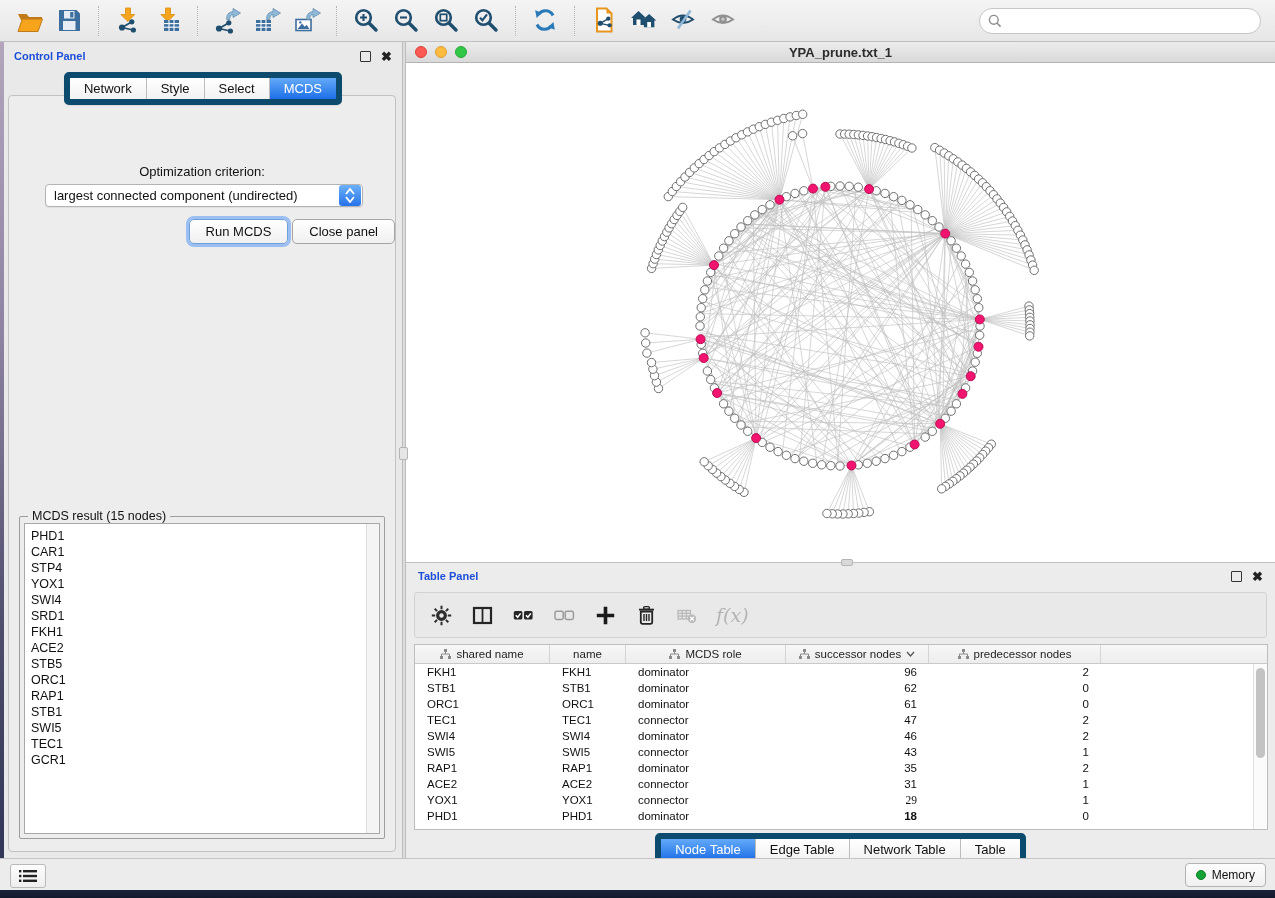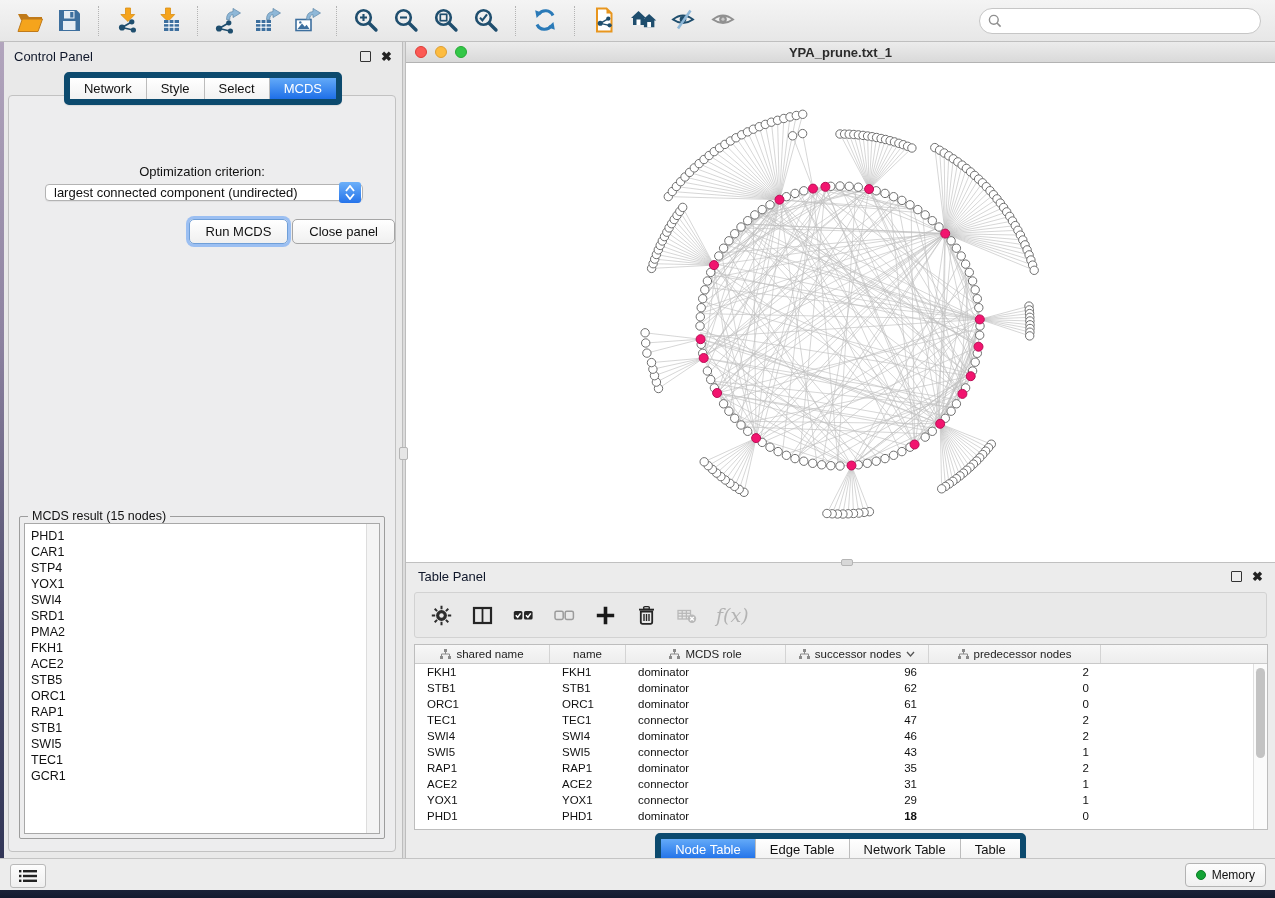--- a/index.html
+++ b/index.html
@@ -17,32 +17,32 @@
   .search-field { width:100%; height:100%; border:1px solid #c6c6c6; border-radius:13px; background:#fff; padding:0 10px 0 28px; font-size:12px; outline:none; }
   .search-icon { position:absolute; left:9px; top:6px; width:14px; height:14px; }
 
   
   .desktop-left { left:0; top:42px; width:4px; height:848px; background:linear-gradient(#b2a5bd,#8d82a0 35%,#4d4c6b 70%,#2e3354); }
   .desktop-bottom { left:0; top:890px; width:1275px; height:8px; background:linear-gradient(#1b2238,#131a2e); }
 
   
   .control-panel { left:4px; top:42px; width:398px; height:816px; background:#e9e9e9; }
   .panel-head { height:28px; display:flex; align-items:center; padding:0 10px; }
-  .panel-title { font-size:13px; color:#0f172a; }
+  .panel-title { font-size:11px; color:#1d4ed8;font-weight:bold; }
   .panel-head .spacer { flex:1; }
   .float-btn { width:11px; height:11px; border:1.5px solid #333; border-radius:1px; margin-right:10px; cursor:pointer; }
   .close-btn { font-size:13px; font-weight:bold; color:#222; cursor:pointer; line-height:11px; }
   .cp-tabs { position:absolute; left:0; right:0; top:30px; display:flex; justify-content:center; z-index:3; }
   .seg { display:flex; border:6px solid #0c4a6e; border-radius:5px; overflow:hidden; background:#fff; box-shadow:0 1px 1px rgba(0,0,0,.08); }
   .seg-item { padding:3px 14px; font-size:13px; color:#111; background:linear-gradient(#ffffff,#f2f2f2); border-left:1px solid #bcbcbc; cursor:pointer; white-space:nowrap; }
   .seg-item:first-child { border-left:none; }
   .seg-item.active { background:linear-gradient(#63aaf8,#1e6fe8); color:#fff; }
   .cp-content { position:absolute; left:4px; right:6px; top:53px; bottom:6px; background:#ededee; border:1px solid #c2c2c2; border-radius:4px; }
   .opt-label { position:absolute; left:0; right:0; top:68px; text-align:center; font-size:13px; color:#111; }
-  .cp-select { position:absolute; left:36px; top:88px; width:318px; height:17px; background:#fff; border:1px solid #b3b3b3; border-radius:4px; display:flex; align-items:center; cursor:pointer; box-shadow:0 1px 1px rgba(0,0,0,.06); }
+  .cp-select { position:absolute; left:36px; top:88px; width:318px; height:23px; background:#fff; border:1px solid #b3b3b3; border-radius:4px; display:flex; align-items:center; cursor:pointer; box-shadow:0 1px 1px rgba(0,0,0,.06); }
   .cp-select .val { flex:1; font-size:13px; padding:0 8px; color:#111; white-space:nowrap; overflow:hidden; }
   .cp-select .chev { width:22px; height:21px; margin:1px; border-radius:3px; background:linear-gradient(#6cb0f9,#2573ea); display:flex; flex-direction:column; align-items:center; justify-content:center; gap:1px; }
   .chev svg { width:10px; height:7px; }
   .btn-row { position:absolute; left:0; right:0; top:123px; display:flex; justify-content:flex-end; gap:4px; }
   .mac-btn { padding:4px 16px; font-size:13px; color:#111; background:linear-gradient(#ffffff,#f0f0f0); border:1px solid #a5a5a5; border-radius:5px; cursor:pointer; }
   .mac-btn.focused { box-shadow:0 0 0 3px rgba(100,160,245,.6); border-color:#6f9fd8; }
   .result-group { position:absolute; left:10px; right:10px; top:420px; bottom:12px; border:1px solid #9d9d9d; border-radius:2px; }
   .result-legend { position:absolute; top:-8px; left:8px; background:#ededee; padding:0 4px; font-size:12.5px; color:#111; }
   .result-list { position:absolute; left:4px; right:4px; top:6px; bottom:4px; background:#fff; border:1px solid #a8a8a8; overflow:hidden; }
   .result-scroll { position:absolute; right:0; top:0; bottom:0; width:13px; background:#f4f4f4; border-left:1px solid #ddd; }
@@ -313,21 +313,20 @@
     <div class="result-group">
       <span class="result-legend">MCDS result (15 nodes)</span>
       <div class="result-list">
         <div class="result-items" id="mcdsList">
             <div class="result-item">PHD1</div>
             <div class="result-item">CAR1</div>
             <div class="result-item">STP4</div>
             <div class="result-item">YOX1</div>
             <div class="result-item">SWI4</div>
             <div class="result-item">SRD1</div>
-            <div class="result-item">PMA2</div>
             <div class="result-item">FKH1</div>
             <div class="result-item">ACE2</div>
             <div class="result-item">STB5</div>
             <div class="result-item">ORC1</div>
             <div class="result-item">RAP1</div>
             <div class="result-item">STB1</div>
             <div class="result-item">SWI5</div>
             <div class="result-item">TEC1</div>
             <div class="result-item">GCR1</div>
           </div>
@@ -1158,21 +1157,21 @@
             <div class="td txt" style="flex: 0 0 135px; width: 135px;">ACE2</div>
             <div class="td txt" style="flex: 0 0 76px; width: 76px;">ACE2</div>
             <div class="td txt" style="flex: 0 0 160px; width: 160px;">connector</div>
             <div class="td num" style="flex: 0 0 143px; width: 143px;">31</div>
             <div class="td num" style="flex: 0 0 172px; width: 172px;">1</div>
           </div>
           <div class="tr">
             <div class="td txt" style="flex: 0 0 135px; width: 135px;">YOX1</div>
             <div class="td txt" style="flex: 0 0 76px; width: 76px;">YOX1</div>
             <div class="td txt" style="flex: 0 0 160px; width: 160px;">connector</div>
-            <div class="td num" style="flex: 0 0 143px; width: 143px;">29</div>
+            <div class="td num" style="flex: 0 0 143px; width: 143px; font-family: Liberation Serif, serif;">29</div>
             <div class="td num" style="flex: 0 0 172px; width: 172px;">1</div>
           </div>
           <div class="tr">
             <div class="td txt" style="flex: 0 0 135px; width: 135px;">PHD1</div>
             <div class="td txt" style="flex: 0 0 76px; width: 76px;">PHD1</div>
             <div class="td txt" style="flex: 0 0 160px; width: 160px;">dominator</div>
             <div class="td num" style="flex: 0 0 143px; width: 143px; font-weight: bold;">18</div>
             <div class="td num" style="flex: 0 0 172px; width: 172px;">0</div>
           </div>
         </div>

